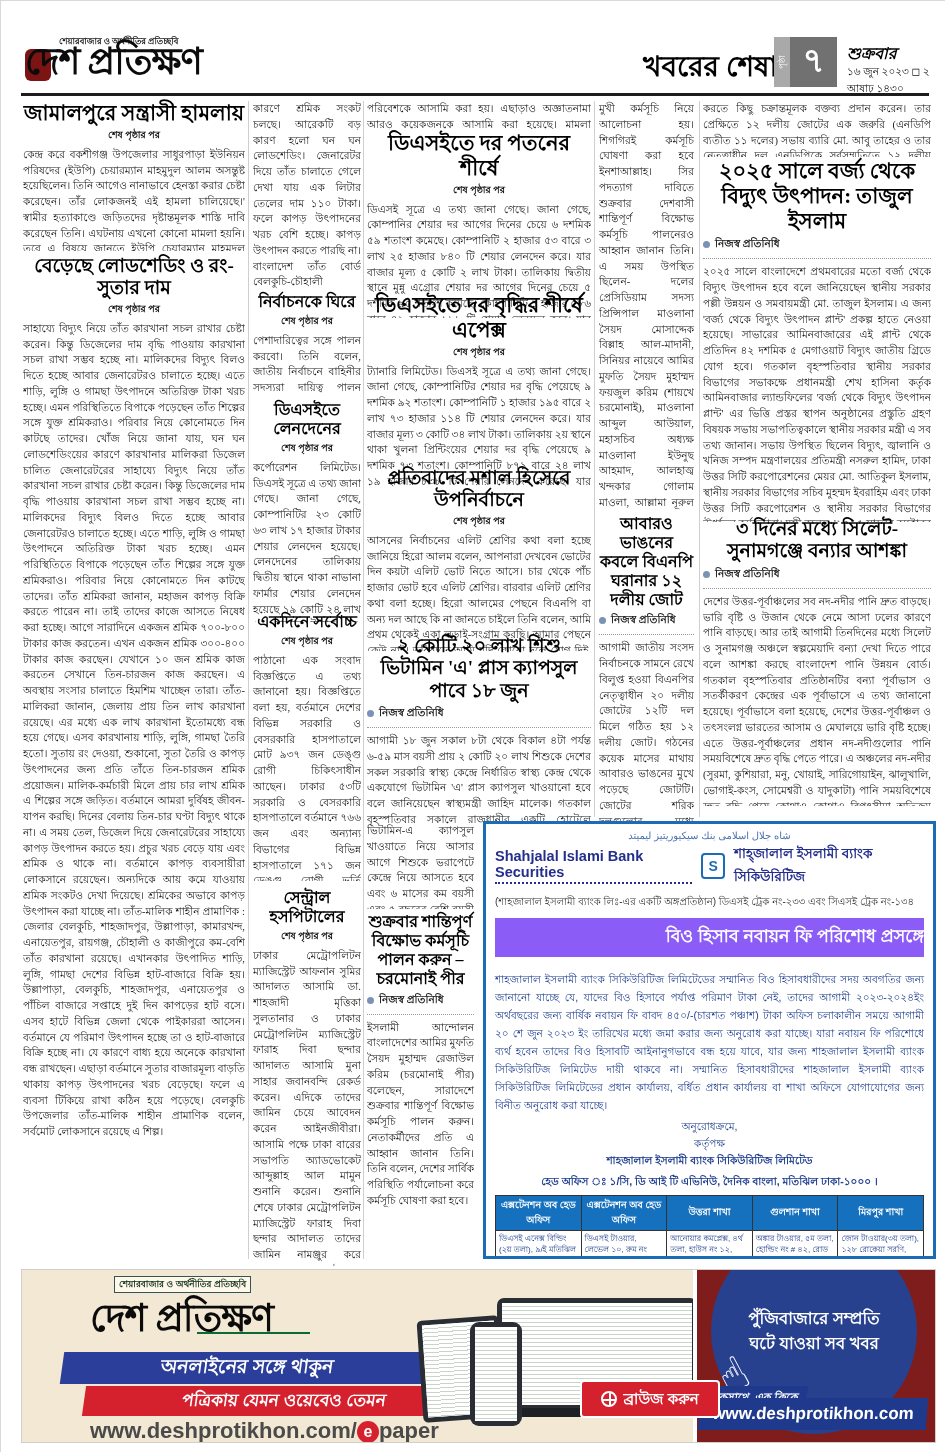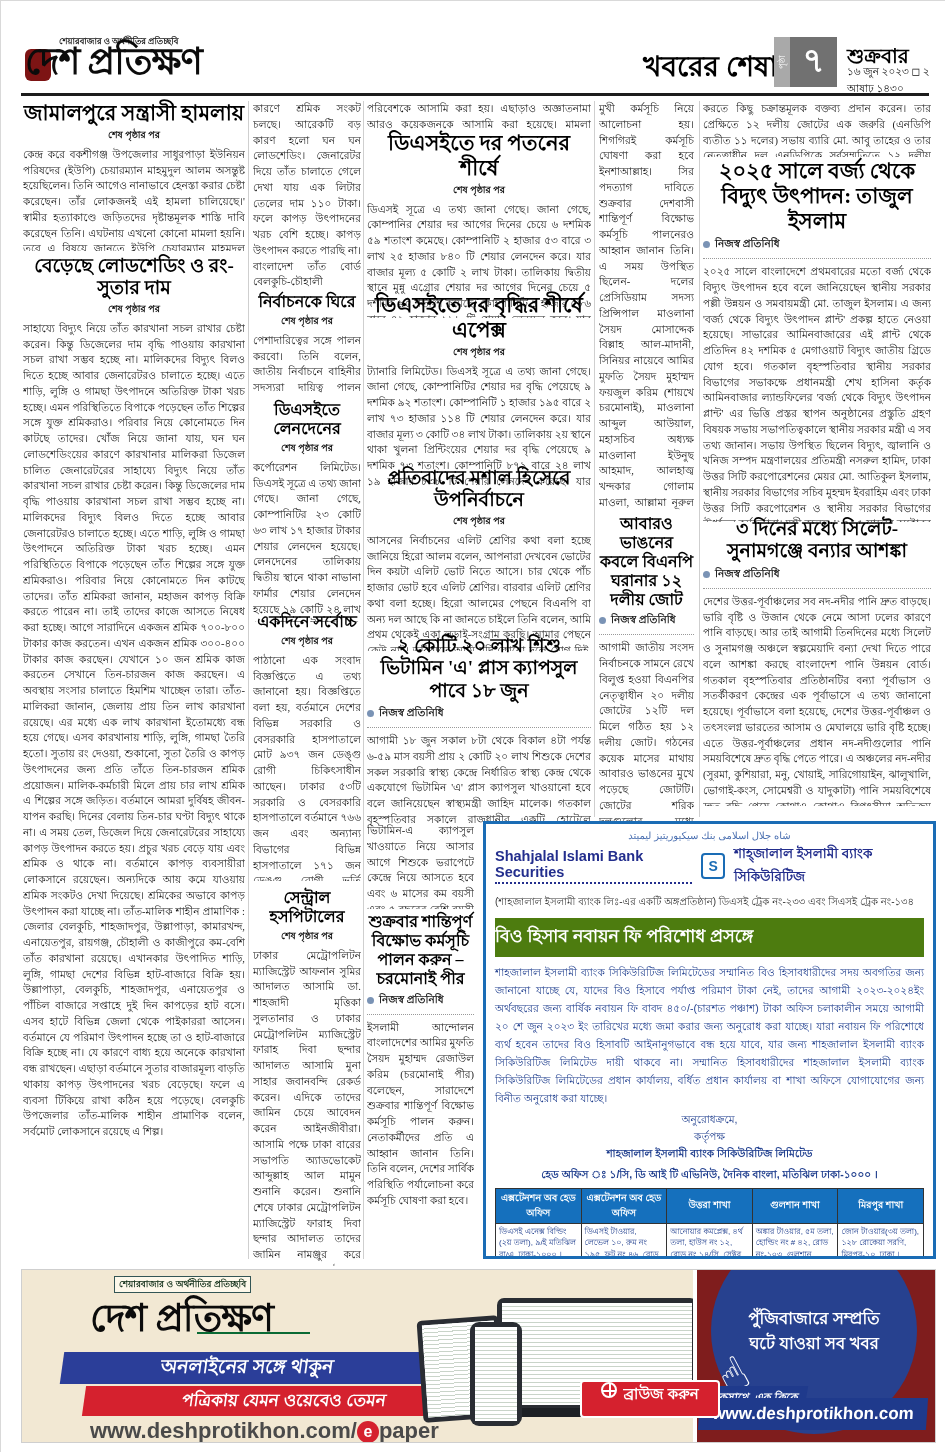--- a/index.html
+++ b/index.html
@@ -10,21 +10,21 @@
   .m-logo{position:absolute;left:24px;top:42px;font-size:37px;font-weight:900;color:#0b0b0b;
           letter-spacing:-1px;line-height:1;}
   .m-mark{position:absolute;left:24px;top:48px;width:26px;height:32px;background:#7d1414;border-radius:6px;z-index:0;}
   .m-logo span{position:relative;z-index:1;}
   .sec-title{position:absolute;left:642px;top:44px;font-size:28px;font-weight:bold;color:#000;}
   .page-strip{position:absolute;left:773px;top:36px;width:16px;height:50px;background:#a9a9a9;
               color:#fff;font-size:8.5px;display:flex;align-items:center;justify-content:center;
               writing-mode:vertical-rl;transform:rotate(180deg);font-family:"Liberation Sans",sans-serif;}
   .page-num{position:absolute;left:789px;top:36px;width:47px;height:50px;background:#717171;color:#fff;
             font-size:34px;font-weight:bold;display:flex;align-items:center;justify-content:center;}
-  .day{position:absolute;left:846px;top:40px;font-size:20px;font-weight:bold;color:#000;}
+  .day{position:absolute;left:846px;top:40px;font-size:16px;font-weight:bold;color:#000;font-style:italic;}
   .date{position:absolute;left:846px;top:63px;font-size:10.5px;color:#111;}
   .header-rule{position:absolute;left:20px;top:92px;width:908px;height:3px;background:#1c1c1c;}
   
   .story{position:absolute;}
   .hl{font-weight:bold;text-align:center;color:#000;line-height:1.18;}
   .h-xl{font-size:21px;}
   .h-lg{font-size:19px;}
   .h-md{font-size:16px;}
   .cont{font-size:9.5px;font-weight:bold;text-align:center;margin:2px 0 4px;color:#111;}
   .byline{font-size:10.5px;font-weight:bold;display:flex;align-items:center;gap:5px;
@@ -36,22 +36,22 @@
   .ad{position:absolute;left:482px;top:820px;width:453px;height:438px;border:3px solid #1a6cb5;
       background:#fff;box-sizing:border-box;padding:6px 9px;overflow:hidden;
       font-family:"Liberation Sans",sans-serif;}
   .ad-arabic{text-align:center;font-size:10px;color:#4a6fb0;}
   .ad-logo-row{display:flex;align-items:center;justify-content:center;gap:9px;margin-top:2px;}
   .ad-en{font-size:14.5px;font-weight:bold;color:#232e8d;border-bottom:2px dotted #232e8d;padding-bottom:2px;}
   .ad-glyph{width:22px;height:22px;border:2px solid #1a6cb5;border-radius:4px;color:#1a6cb5;font-weight:bold;
             font-size:14px;display:flex;align-items:center;justify-content:center;}
   .ad-bn{font-size:13.5px;font-weight:bold;color:#232e8d;}
   .ad-affil{font-size:10px;color:#333;margin-top:5px;}
-  .ad-title{background:#4d7c0f;color:#fff;font-size:17.5px;font-weight:bold;text-align:left;
-            padding:5px 0;margin:7px 0 6px;}
+  .ad-title{background:#8b5cf6;color:#fff;font-size:17.5px;font-weight:bold;text-align:right;
+            padding:5px 0;margin:7px 0 13px;}
   .ad-body{font-size:10.5px;color:#1f3e8e;text-align:justify;line-height:1.72;}
   .ad-sign{text-align:center;font-size:10.5px;color:#1f3e8e;line-height:1.6;margin-top:4px;}
   .ad-sign .b{font-weight:bold;}
   .ad-ho{text-align:center;font-size:10.5px;font-weight:bold;color:#1f3e8e;margin:5px 0 4px;}
   .ad table{width:100%;border-collapse:collapse;table-layout:fixed;}
   .ad th{background:#1570bd;color:#fff;font-size:9.5px;font-weight:bold;border:1px solid #333;padding:2px 1px;}
   .ad td{font-size:8px;color:#1f3e8e;border:1px solid #333;padding:2px 3px;vertical-align:top;line-height:1.45;}
   
   .banner{position:absolute;left:20px;top:1268px;width:915px;height:174px;background:#f2e8d3;
           border:1px solid #cfcfcf;box-sizing:border-box;overflow:hidden;
@@ -67,21 +67,21 @@
           font-size:17px;font-weight:bold;display:flex;align-items:center;justify-content:center;
           transform:skewX(-8deg);}
   .bn-url{position:absolute;left:68px;top:148px;font-size:22px;font-weight:bold;color:#4a4a4a;}
   .bn-url .e{display:inline-flex;width:22px;height:22px;border-radius:50%;background:#d5212e;color:#fff;
              align-items:center;justify-content:center;font-size:16px;vertical-align:middle;}
   .device{position:absolute;background:#2a2d33;border-radius:5px;}
   .screen{position:absolute;inset:5px;background:#fdfdfd;
           background-image:repeating-linear-gradient(#fff 0 3px,#c9d4c9 3px 4px);}
   .lap-base{position:absolute;left:468px;top:138px;width:215px;height:9px;background:#1d2025;border-radius:0 0 8px 8px;}
   .browse{position:absolute;left:558px;top:110px;width:136px;height:34px;background:#d5212e;border:2px solid #fff;
-          border-radius:4px;color:#fff;font-size:15px;font-weight:bold;display:flex;
+          border-radius:4px;color:#fff;font-size:15px;font-weight:bold;display:flex;align-items:center;
           justify-content:center;gap:6px;z-index:5;}
   .globe{width:16px;height:16px;border:2px solid #fff;border-radius:50%;box-sizing:border-box;position:relative;}
   .globe:before{content:"";position:absolute;left:0;right:0;top:50%;height:1.5px;background:#fff;}
   .globe:after{content:"";position:absolute;top:0;bottom:0;left:50%;width:1.5px;background:#fff;}
   .bn-right{position:absolute;right:0;top:0;width:238px;height:100%;background:#7f1d1d;border-left:4px solid #fff;}
   .bn-circle{position:absolute;left:14px;top:-42px;width:206px;height:206px;border-radius:50%;background:#27418f;
              color:#fff;text-align:center;font-size:16.5px;font-weight:bold;line-height:1.5;
              display:flex;align-items:center;justify-content:center;padding:0 26px;box-sizing:border-box;}
   .bn-hand{position:absolute;left:22px;top:78px;font-size:46px;color:#fff;
            font-family:"DejaVu Sans",sans-serif;transform:rotate(-28deg);text-shadow:0 0 2px #27418f;}

